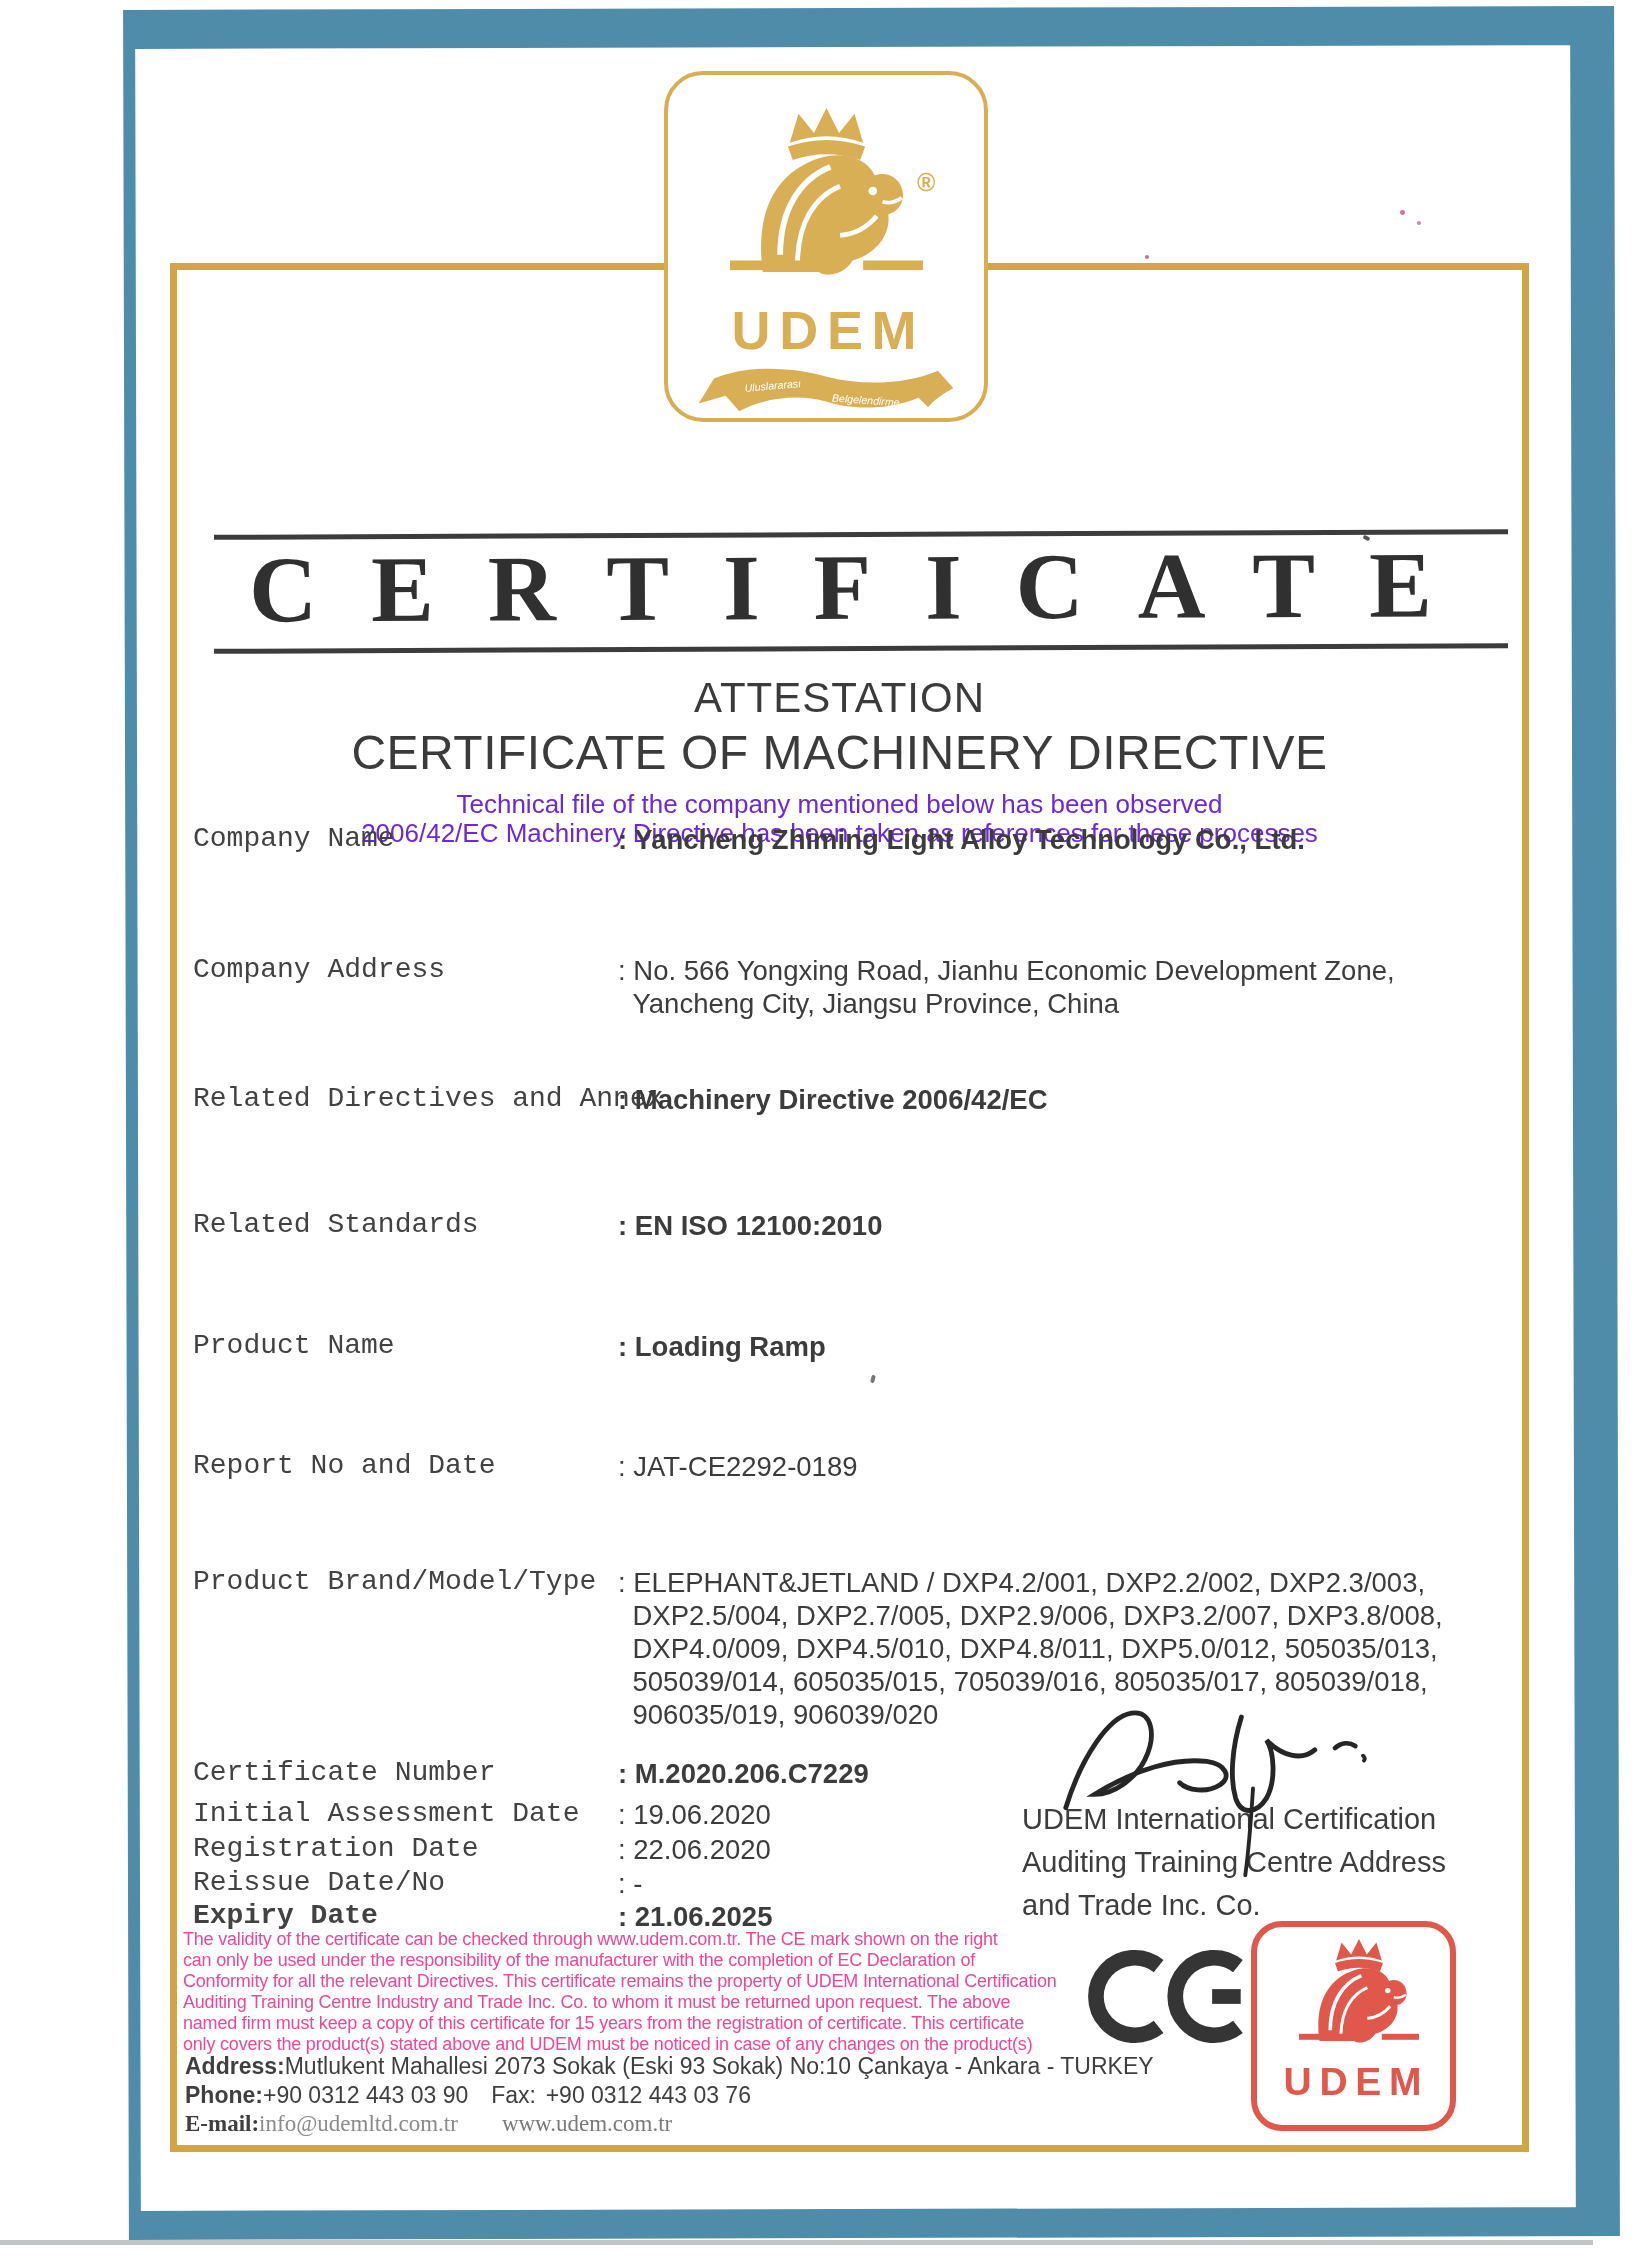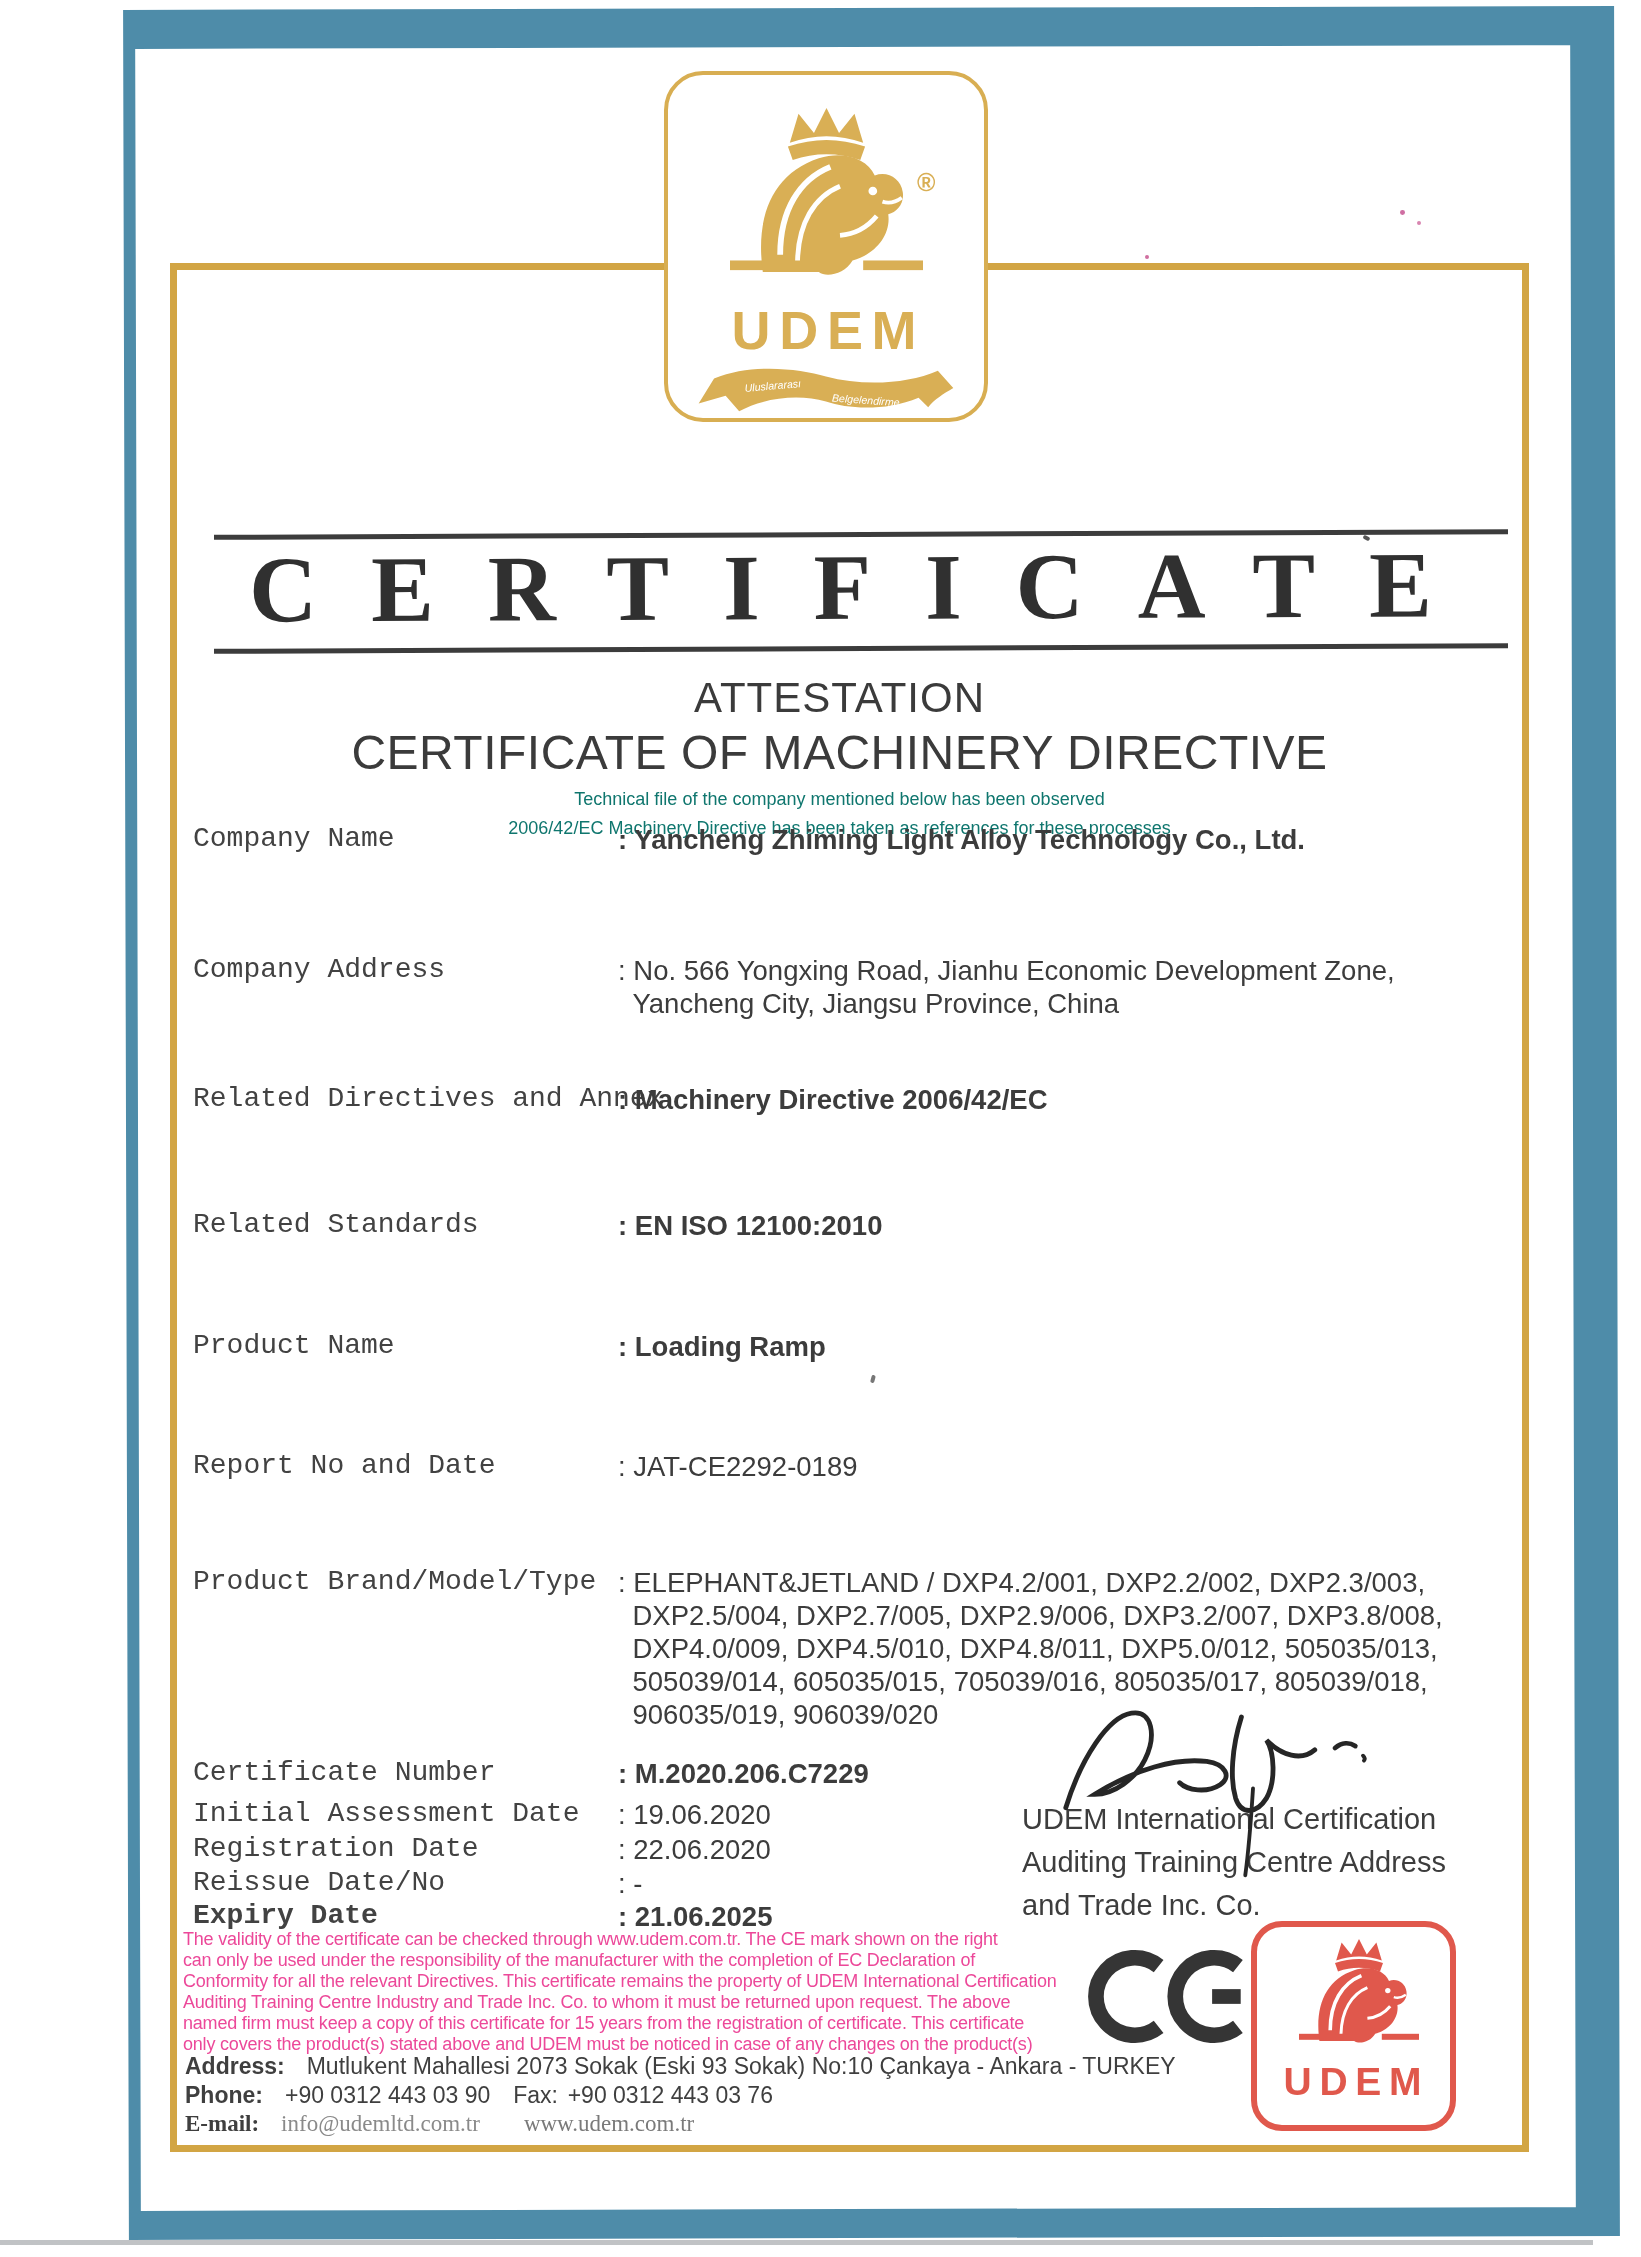--- a/index.html
+++ b/index.html
@@ -46,21 +46,21 @@
   .cert-title{
     position:absolute;left:150px;top:537px;width:1381px;
     text-align:center;
     font-family:"Liberation Serif",serif;font-weight:bold;
     font-size:94px;line-height:100px;letter-spacing:54px;text-indent:54px;
     color:#303030;transform:rotate(-0.25deg);
   }
   .center-block{position:absolute;left:154px;width:1371px;text-align:center;color:#3b3b3b;}
   .attestation{top:674px;font-size:42px;font-weight:normal;letter-spacing:1px;}
   .subheading{top:725px;font-size:48px;font-weight:normal;letter-spacing:0.5px;}
-  .desc{font-size:18px;color:#0f766e;}
+  .desc{font-size:26px;color:#6d28d9;}
   .desc1{top:789px;}
   .desc2{top:818px;}
   
   .frow{position:absolute;left:0;top:0;width:1641px;}
   .flabel{position:absolute;left:193px;top:0;font-size:28px;color:#424242;font-family:Liberation Mono, monospace;}
   .fvalue{
     position:absolute;left:618px;top:0;width:823px;
     font-size:27.5px;line-height:33px;color:#3c3c3c;
     padding-left:14.5px;text-indent:-14.5px;
   }
@@ -71,21 +71,21 @@
   
   .issuer{position:absolute;left:1022px;top:1798px;font-size:29px;line-height:43px;color:#3d3d3d;z-index:2;}
   .signature{position:absolute;left:1052px;top:1692px;width:319px;height:193px;z-index:4;}
   
   .fine-print{position:absolute;left:183px;top:1929px;font-size:18px;line-height:21px;letter-spacing:-0.2px;color:#ec4899;white-space:nowrap;}
   
   .contact-line{position:absolute;left:185px;font-size:23px;color:#3f3f3f;white-space:nowrap;}
   .cl-address{top:2053px;}
   .cl-phone{top:2082px;}
   .cl-email{top:2111px;font-family:Liberation Serif, serif;}
-  .clabel{font-weight:bold;margin-right:22px;}
+  .clabel{font-weight:bold;margin-right:0;}
   .clabel2{font-weight:normal;margin:0 9.7px 0 23px;}
   .email-val{color:#8a8a8a;}
   .site-val{color:#7a7a7a;margin-left:44px;}
   
   .ce-mark{position:absolute;left:1083px;top:1948px;width:166px;height:97px;z-index:2;}
   .stamp{
     position:absolute;left:1251px;top:1921px;width:205px;height:210px;
     box-sizing:border-box;border:6.8px solid #E0584C;border-radius:31px;
     background:#fff;z-index:3;
   }

